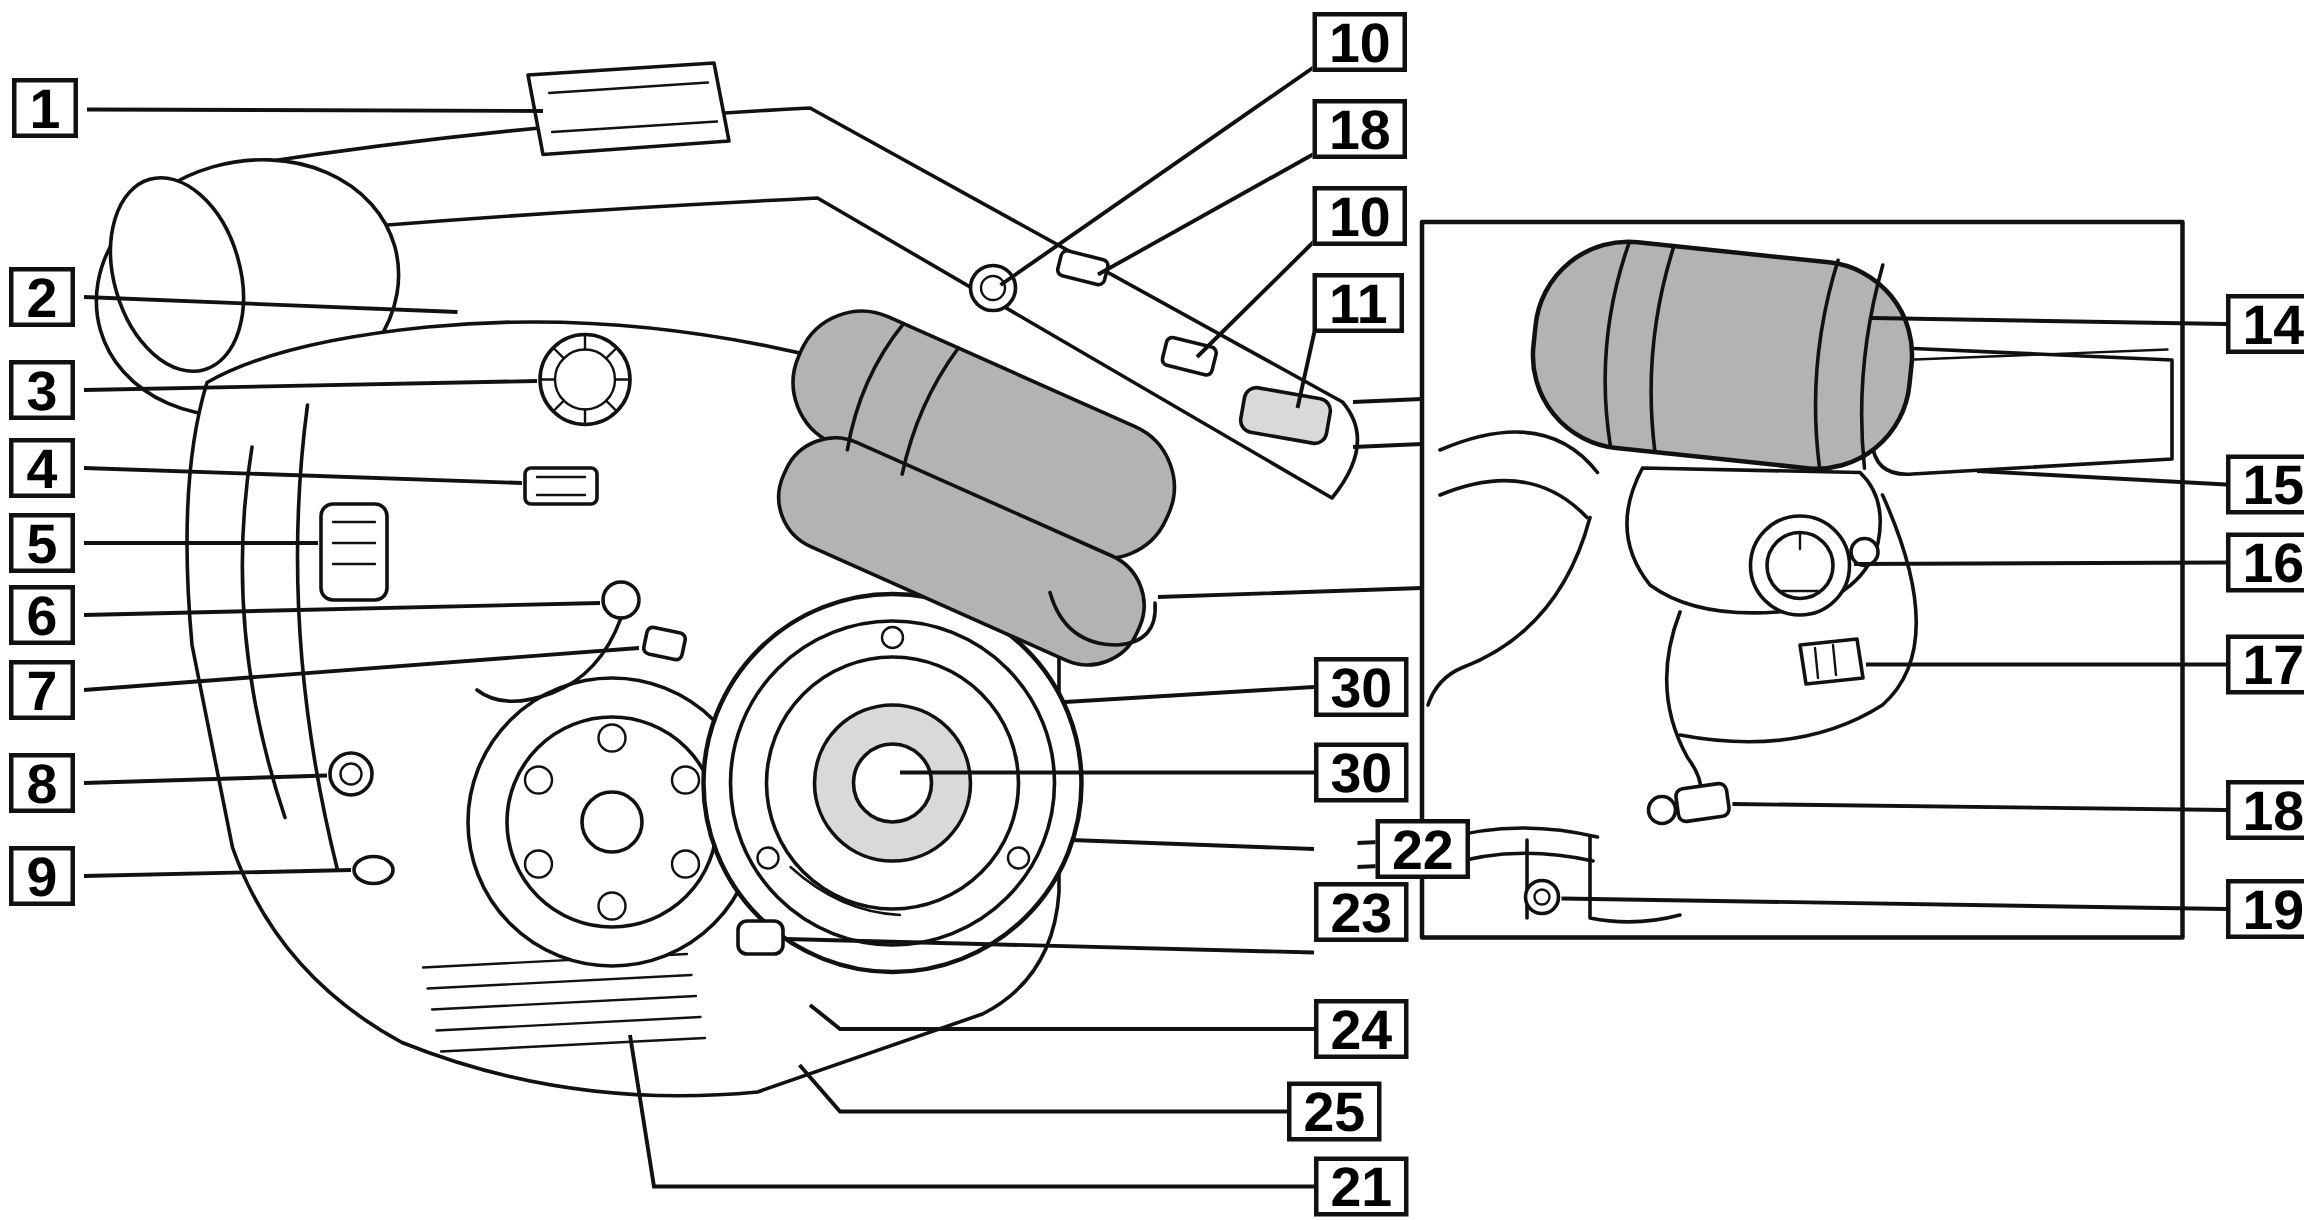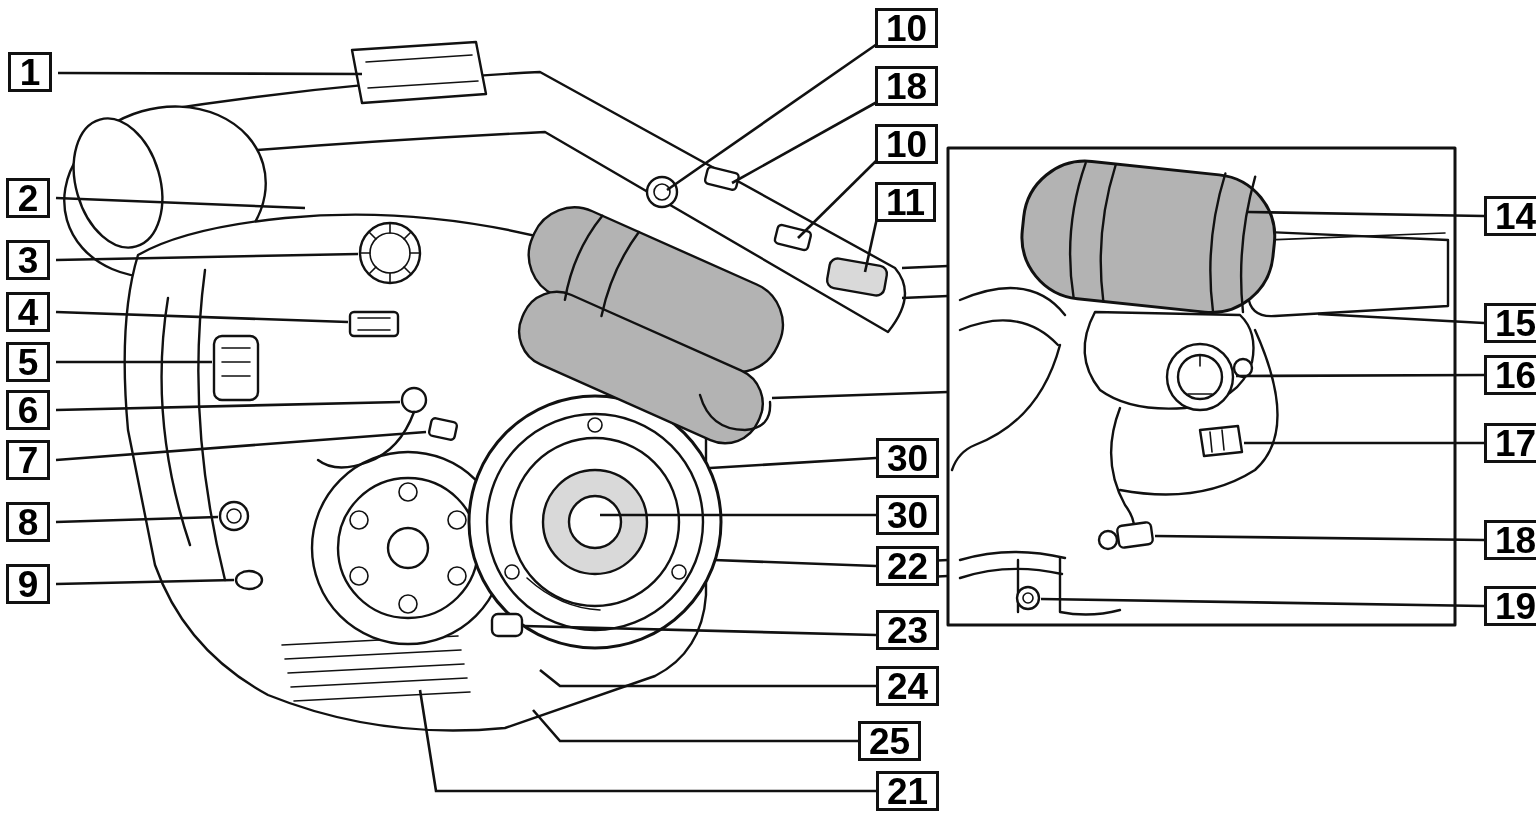--- a/index.html
+++ b/index.html
@@ -217,18 +217,18 @@
   <div class="callout" style="left:875px;top:124px">10</div>
   <div class="callout" style="left:875px;top:182px">11</div>
   <div class="callout" style="left:1484px;top:196px">14</div>
   <div class="callout" style="left:1484px;top:303px">15</div>
   <div class="callout" style="left:1484px;top:355px">16</div>
   <div class="callout" style="left:1484px;top:423px">17</div>
   <div class="callout" style="left:1484px;top:520px">18</div>
   <div class="callout" style="left:1484px;top:586px">19</div>
   <div class="callout" style="left:876px;top:438px">30</div>
   <div class="callout" style="left:876px;top:495px">30</div>
-  <div class="callout" style="left:876px;top:546px">22</div>
-  <div class="callout" style="left:876px;top:610px">23</div>
+  <div class="callout" style="left:917px;top:546px">22</div>
+  <div class="callout" style="left:876px;top:588px">23</div>
   <div class="callout" style="left:876px;top:666px">24</div>
   <div class="callout" style="left:858px;top:721px">25</div>
   <div class="callout" style="left:876px;top:771px">21</div>
 </div>
 
 </body></html>

